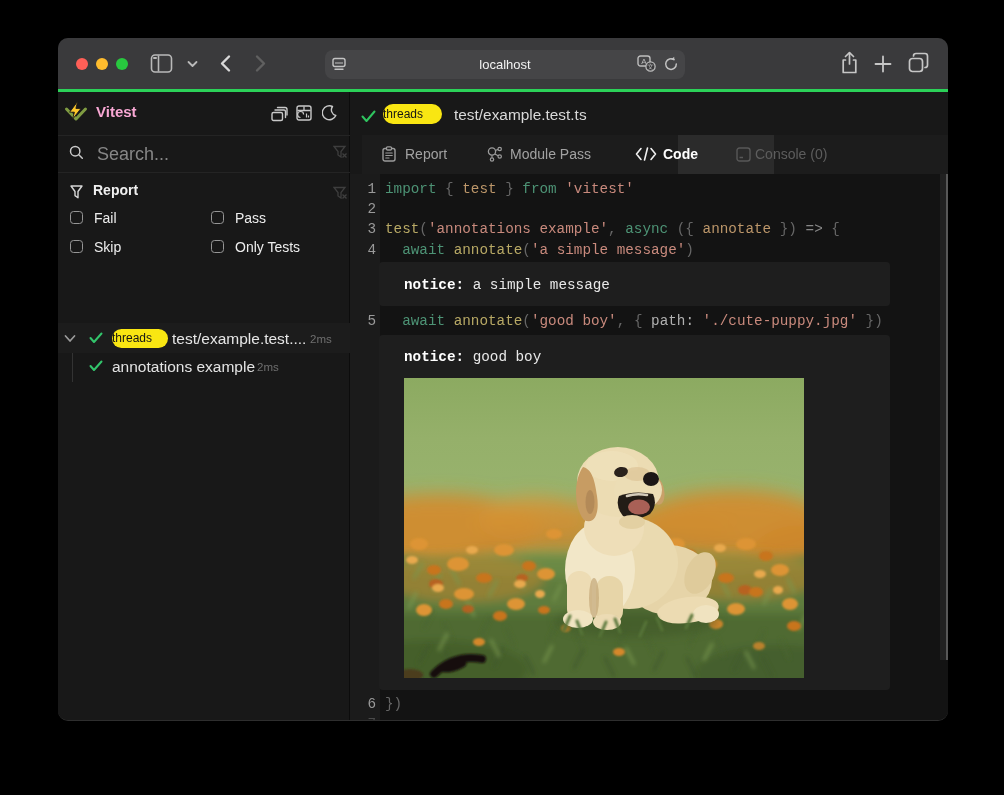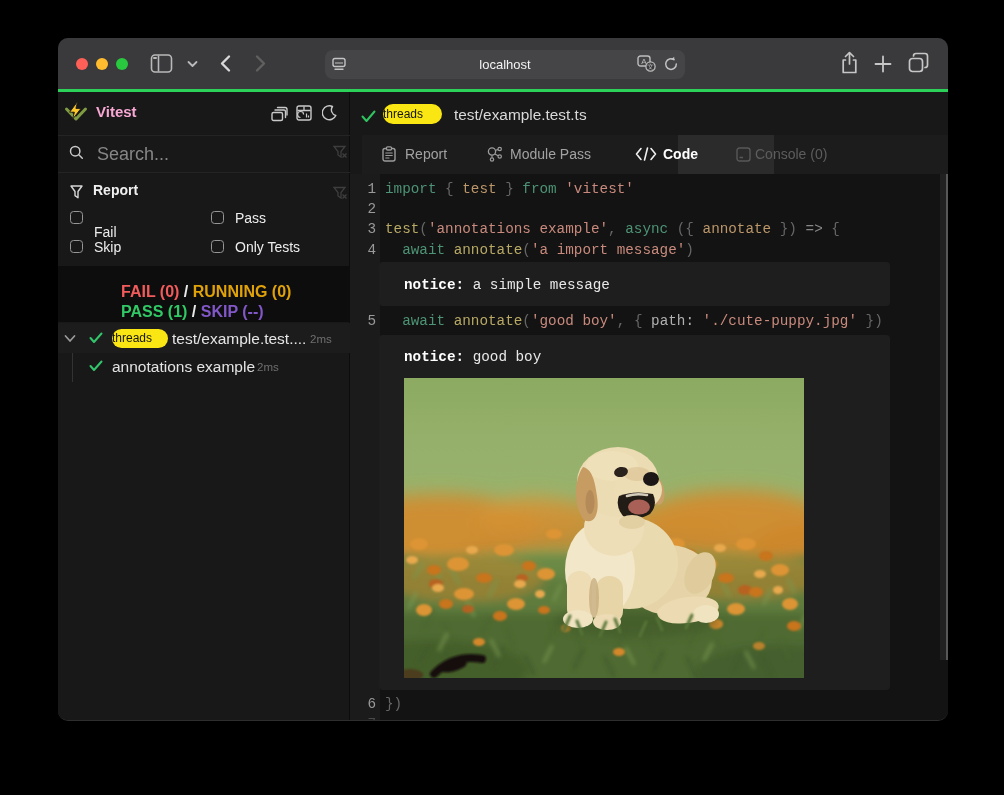--- a/index.html
+++ b/index.html
@@ -165,31 +165,27 @@
 
      <svg class="tbico" style="left:12px;top:93px" width="13" height="14" viewBox="0 0 13 14">
        <path d="M1 1 H12 L8 6.5 V12.8 L5 10.6 V6.5 Z" fill="none" stroke="#d6d6d6" stroke-width="1.4" stroke-linejoin="round"></path>
      </svg>
      <div class="filtertitle">Report</div>
      <svg class="tbico" style="left:275px;top:94px" width="14" height="14" viewBox="0 0 14 14">
        <path d="M1 1.5 H12 L8 6.5 V12 L5 10 V6.5 Z" fill="none" stroke="#3e3e3e" stroke-width="1.3"></path>
       <path d="M9.5 8.5 L13.5 12.5 M13.5 8.5 L9.5 12.5" stroke="#3e3e3e" stroke-width="1.3"></path>
      </svg>
      <div class="cb" style="left:12px;top:119px"></div>
-          <div class="cblab" style="left:36px;top:132px">Fail</div>
+          <div class="cblab" style="left:36px;top:118px">Fail</div>
      <div class="cb" style="left:153px;top:119px"></div>
           <div class="cblab" style="left:177px;top:118px">Pass</div>
      <div class="cb" style="left:12px;top:148px"></div>
           <div class="cblab" style="left:36px;top:147px">Skip</div>
      <div class="cb" style="left:153px;top:148px"></div>
           <div class="cblab" style="left:177px;top:147px">Only Tests</div>
-     <div class="statusblock">
-       <div class="stline" style="top:17px"><span style="color:#f25b5b">FAIL (0)</span><span style="color:#e9e9e9"> / </span><span style="color:#e0a208">RUNNING (0)</span></div>
-       <div class="stline" style="top:37px"><span style="color:#31c966">PASS (1)</span><span style="color:#e9e9e9"> / </span><span style="color:#8257c8">SKIP (--)</span></div>
-     </div>
 
      <div class="treerow1"></div>
      <svg class="tbico" style="left:6px;top:242px" width="12" height="9" viewBox="0 0 12 9">
        <path d="M1.5 2 L6 7 L10.5 2" fill="none" stroke="#9b9b9b" stroke-width="1.7" stroke-linecap="round" stroke-linejoin="round"></path>
      </svg>
      <svg class="tbico" style="left:31px;top:240px" width="14" height="12" viewBox="0 0 14 12">
        <path d="M1.5 6 L5 10 L12.5 1.5" fill="none" stroke="#33c56c" stroke-width="2" stroke-linecap="round" stroke-linejoin="round"></path>
      </svg>
      <div class="pill" style="left:54px;top:237px;width:56px;height:19px;line-height:19px;">threads</div>
      <div class="fname" style="left:114px;top:237.5px;font-size:15.5px">test/example.test....</div>
@@ -243,21 +239,21 @@
        <div class="scrolltrack"></div>
        <div class="scrollthumb"></div>
        <div class="lnum" style="top:5px">1</div>
        <div class="lnum" style="top:25px">2</div>
        <div class="lnum" style="top:45px">3</div>
        <div class="lnum" style="top:65.5px">4</div>
        <div class="lnum" style="top:137px">5</div>
        <div class="lnum" style="top:519.5px">6</div>
        <div class="cline" style="top:5px"><span class="kw">import</span><span class="pu"> { </span><span class="id">test</span><span class="pu"> } </span><span class="kw">from</span> <span class="st">'vitest'</span></div>
        <div class="cline" style="top:45px"><span class="fn">test</span><span class="pu">(</span><span class="st">'annotations example'</span><span class="pu">,</span> <span class="kw">async</span> <span class="pu">({</span> <span class="id">annotate</span> <span class="pu">})</span> <span class="pu" style="color:#888">=&gt;</span> <span class="pu">{</span></div>
-       <div class="cline" style="top:65.5px">  <span class="kw">await</span> <span class="fn">annotate</span><span class="pu">(</span><span class="st">'a import message'</span><span class="pu">)</span></div>
+       <div class="cline" style="top:65.5px">  <span class="kw">await</span> <span class="fn">annotate</span><span class="pu">(</span><span class="st">'a simple message'</span><span class="pu">)</span></div>
        <div class="notice" style="top:88px;height:43.5px"></div>
        <div class="ntext" style="top:101px"><b>notice:</b> a simple message</div>
        <div class="cline" style="top:137px">  <span class="kw">await</span> <span class="fn">annotate</span><span class="pu">(</span><span class="st">'good boy'</span><span class="pu">,</span> <span class="pu">{</span> <span class="ky">path:</span> <span class="st">'./cute-puppy.jpg'</span> <span class="pu">}</span><span class="pu">)</span></div>
        <div class="notice" style="top:160.7px;height:355.3px"></div>
        <div class="ntext" style="top:173px"><b>notice:</b> good boy</div>
        <div style="position:absolute;left:54px;top:204px;width:400px;height:300px;overflow:hidden;">
          <svg width="400" height="300" viewBox="0 0 400 300">
           <defs>
             <linearGradient id="bgg" x1="0" y1="0" x2="0" y2="1">
               <stop offset="0" stop-color="#8caa61"></stop>

